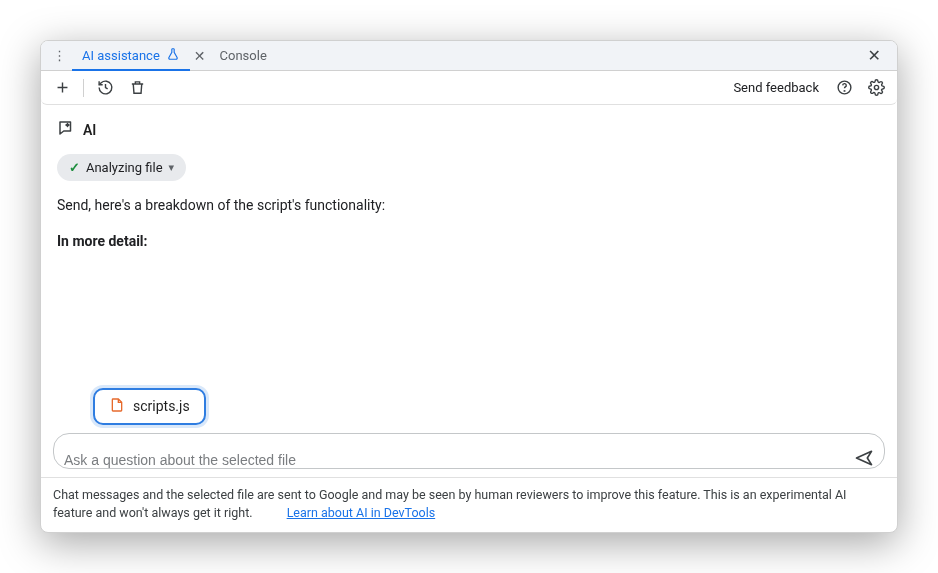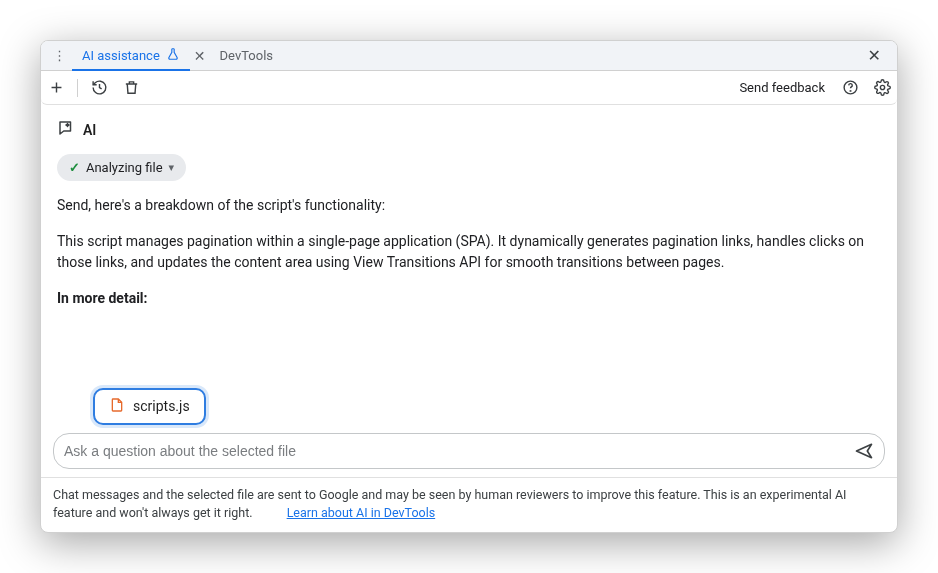--- a/index.html
+++ b/index.html
@@ -49,21 +49,21 @@
   justify-content: space-between;
 }
 .tab-close { color: #5f6368; padding: 0 4px; cursor: pointer; font-size: 14px; }
 .spacer { flex: 1; }
 .panel-close { color: #3c4043; padding: 0 10px; cursor: pointer; font-size: 16px; }
 .toolbar {
   display: flex;
   align-items: center;
   gap: 10px;
   height: 34px;
-  padding: 0 4px;
+  padding: 0 10px;
   border-bottom: 1px solid #e0e0e0;
   border-radius: 6px;
 }
 .icon-btn {
   color: #5f6368;
   cursor: pointer;
   display: flex;
   align-items: center;
   justify-content: center;
   width: 22px;
@@ -109,21 +109,21 @@
   box-shadow: 0 0 0 3px rgba(47,125,225,0.18);
   font-size: 14px;
   margin-left: 36px;
 }
 .file-icon { color: #e66a2c; }
 .input-row {
   margin: 0 12px 8px 12px;
   border: 1px solid #c4c7c9;
   border-radius: 16px;
   display: flex;
-  align-items: center;
+  align-items: flex-end;
   padding: 0 10px;
   height: 36px;
 }
 .input-row input {
   flex: 1;
   border: none;
   outline: none;
   font-size: 14px;
   color: #202124;
   background: transparent;
@@ -149,21 +149,21 @@
     <div class="tab active">
       <span>AI assistance</span>
       <span>
         <svg viewBox="0 0 24 24" width="14" height="14" fill="none" stroke="currentColor" stroke-width="2">
             <path d="M10 3h4M10 3v6l-5 9a2 2 0 0 0 1.7 3h10.6a2 2 0 0 0 1.7-3l-5-9V3"></path>
           </svg>
       </span>
     </div>
     <span class="tab-close">✕</span>
     <div class="tab">
-      <span>DevTools</span>
+      <span>Console</span>
     </div>
     <div class="spacer"></div>
     <span class="panel-close">✕</span>
   </div>
 
   <div class="toolbar">
     <span class="icon-btn">
       <svg viewBox="0 0 24 24" fill="none" stroke="#3c4043" stroke-width="2">
           <path d="M12 5v14M5 12h14"></path>
         </svg>
@@ -209,21 +209,20 @@
       <span>AI</span>
     </div>
 
     <div class="status-chip">
       <span class="check">✓</span>
       <span>Analyzing file</span>
       <span class="chev">▾</span>
     </div>
 
     <div class="msg">Send, here's a breakdown of the script's functionality:</div>
-    <div class="msg">This script manages pagination within a single-page application (SPA). It dynamically generates pagination links, handles clicks on those links, and updates the content area using View Transitions API for smooth transitions between pages.</div>
     <div class="msg"><strong>In more detail:</strong></div>
   </div>
 
   <div class="context-wrap">
     <div class="context-chip">
       <span class="file-icon">
         <svg width="16" height="16" viewBox="0 0 24 24" fill="none" stroke="currentColor" stroke-width="2">
             <path d="M14 3H6a1 1 0 0 0-1 1v16a1 1 0 0 0 1 1h12a1 1 0 0 0 1-1V8z"></path>
             <path d="M14 3v5h5"></path>
           </svg>

